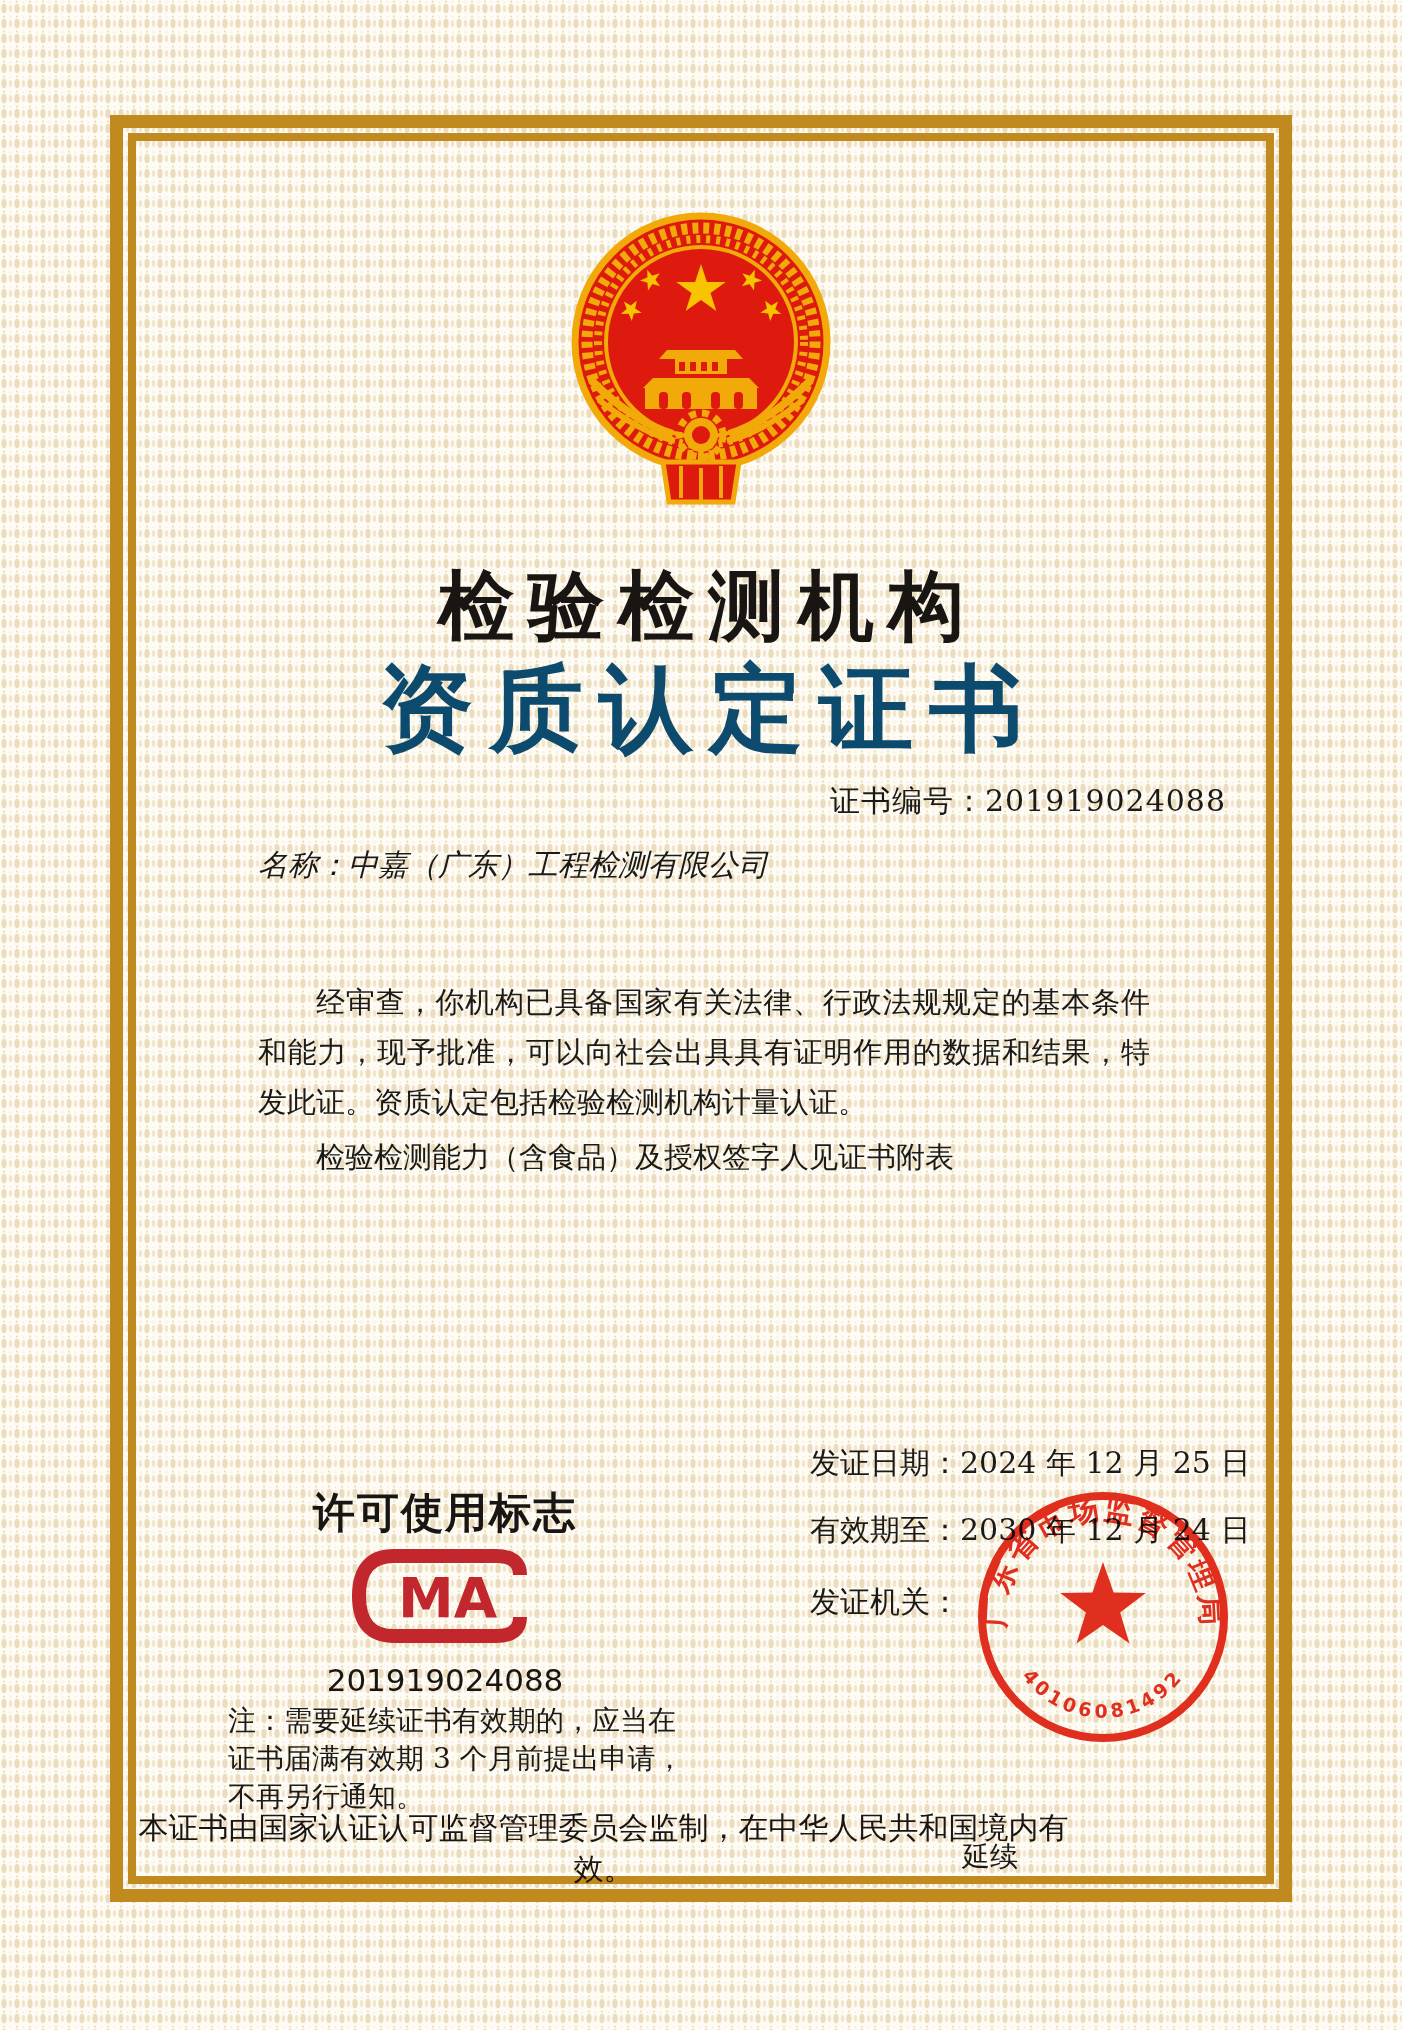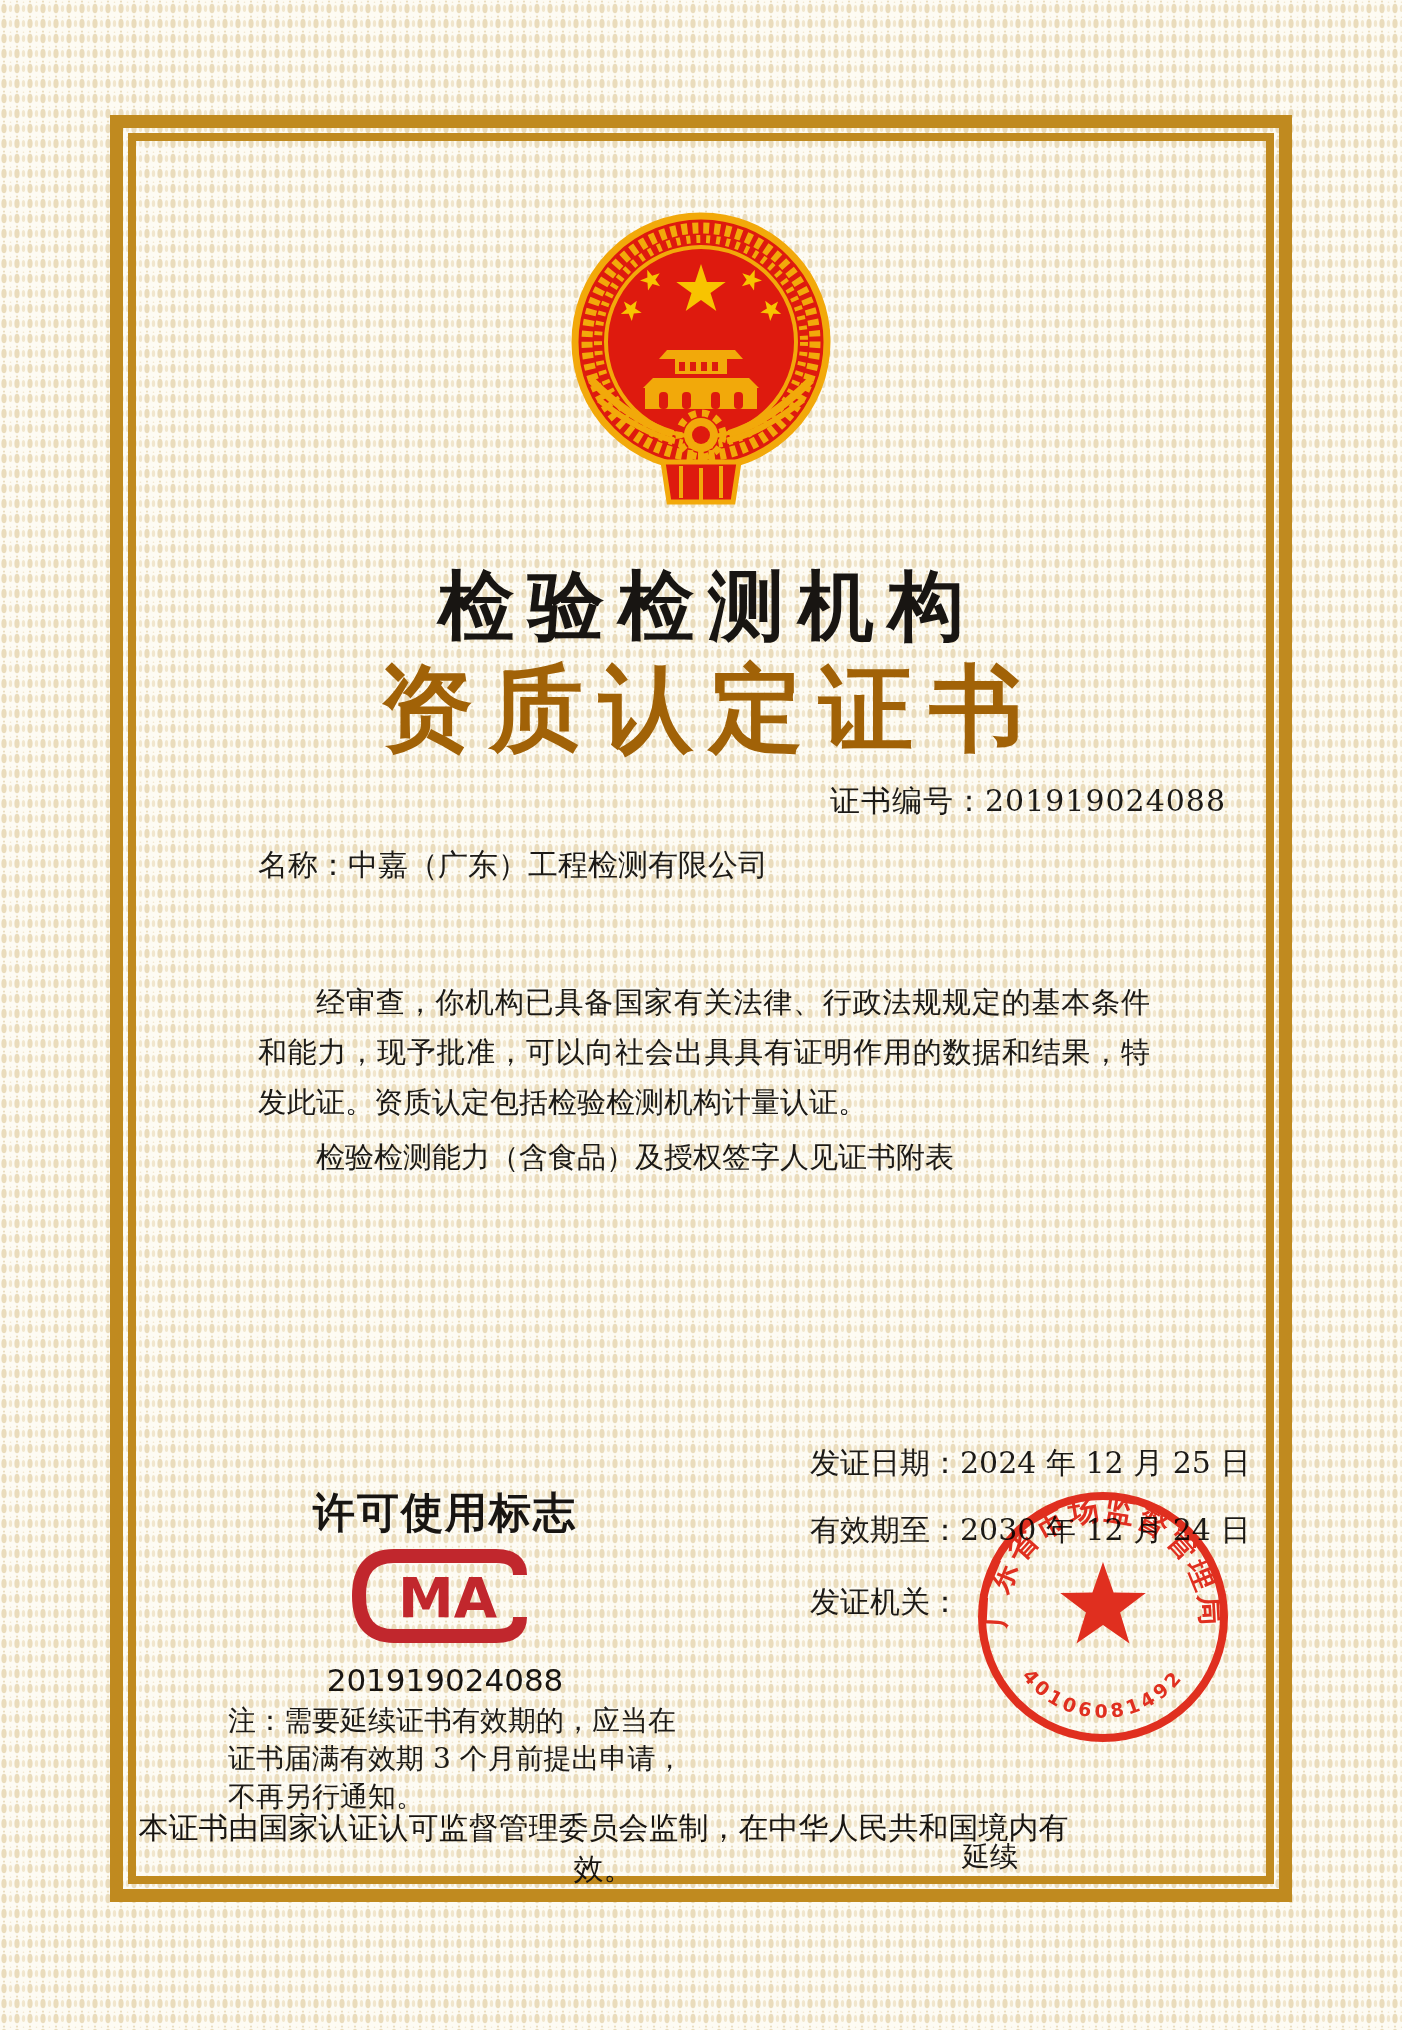--- a/index.html
+++ b/index.html
@@ -28,24 +28,24 @@
   .title1{
     left:0;top:556px;width:1402px;text-align:center;
     font-family:Liberation Mono, monospace;font-weight:bold;
     font-size:76px;letter-spacing:14px;padding-left:14px;box-sizing:border-box;
     color:#181512;
   }
   .title2{
     left:0;top:646px;width:1402px;text-align:center;
     font-family:"DejaVu Sans","Liberation Sans",sans-serif;font-weight:bold;
     font-size:94px;letter-spacing:16px;padding-left:16px;box-sizing:border-box;
-    color:#a16207;
+    color:#0c4a6e;
   }
   .cert-no{left:830px;top:781px;font-size:30px;letter-spacing:1px;}
-  .row-name{left:258px;top:845px;font-size:30px;}
+  .row-name{left:258px;top:845px;font-size:30px;font-style:italic;}
   .row-addr{left:258px;top:919px;font-size:30px;}
   .body-para{
     left:258px;top:977px;width:892px;font-size:29px;line-height:50px;
     text-align:justify;text-indent:2em;
   }
   .body-para2{
     left:258px;top:1132px;width:892px;font-size:29px;line-height:50px;
     text-indent:2em;
   }
   .date-row1{left:810px;top:1443px;font-size:30px;}

